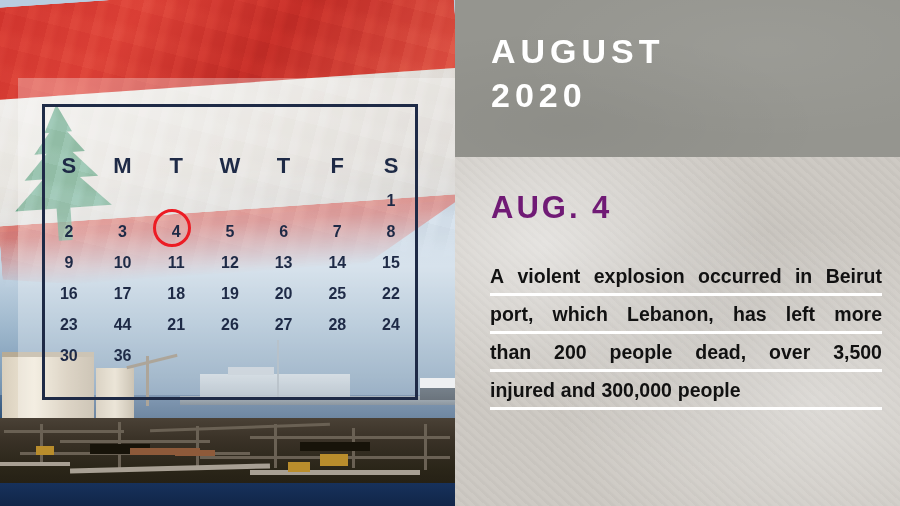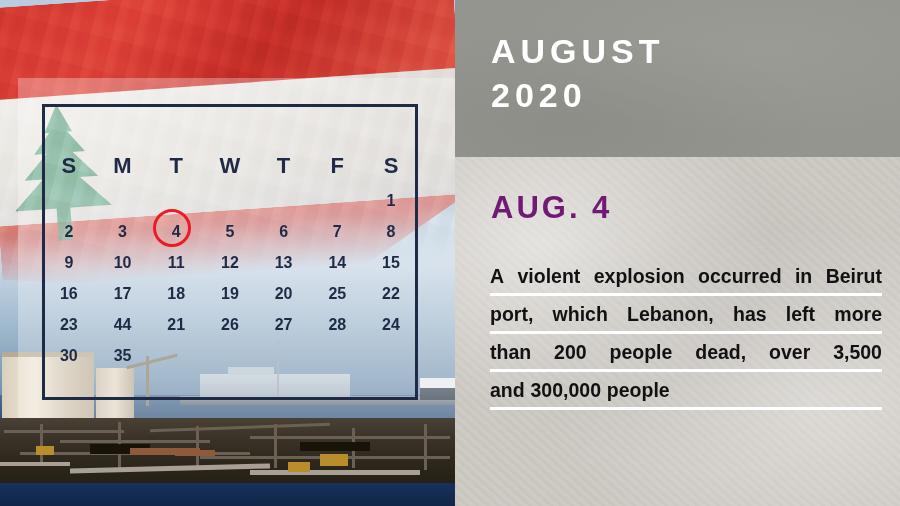--- a/index.html
+++ b/index.html
@@ -314,21 +314,21 @@
         <div class="day">23</div>
         <div class="day">44</div>
         <div class="day">21</div>
         <div class="day">26</div>
         <div class="day">27</div>
         <div class="day">28</div>
         <div class="day">24</div>
       </div>
       <div class="week">
         <div class="day">30</div>
-        <div class="day">35</div>
+        <div class="day">36</div>
         <div class="day"></div>
         <div class="day"></div>
         <div class="day"></div>
         <div class="day"></div>
         <div class="day"></div>
       </div>
     </div>
 
     <div class="circle-mark"></div>
   </div>
@@ -369,20 +369,21 @@
         <span>200</span>
         <span>people</span>
         <span>dead,</span>
         <span>over</span>
         <span>3,500</span>
       </span>
       <span class="rule"></span>
     </div>
     <div class="body-line last">
       <span class="txt">
+        <span>injured</span>
         <span>and</span>
         <span>300,000</span>
         <span>people</span>
       </span>
       <span class="rule"></span>
     </div>
   </div>
 
 </div>
 

